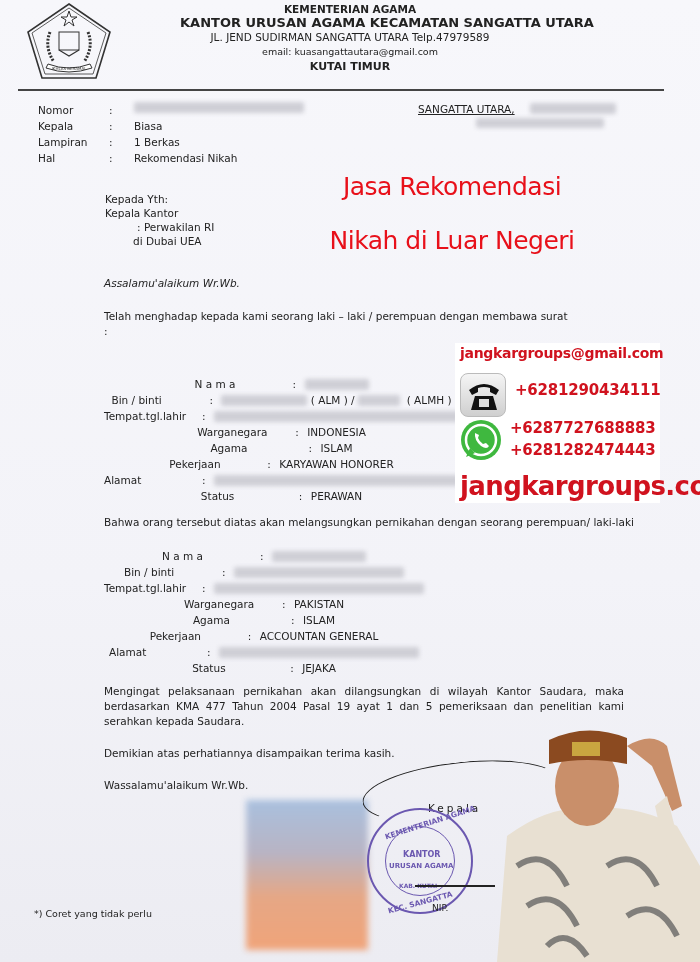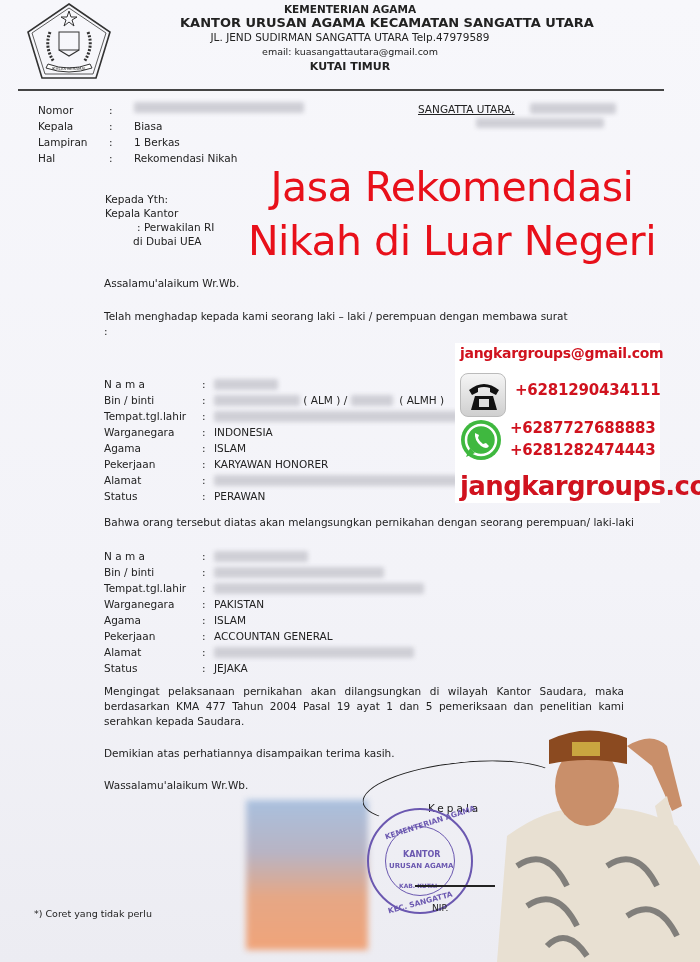--- a/index.html
+++ b/index.html
@@ -32,28 +32,28 @@
     .blur { display: inline-block; background: #cfcfd6; filter: blur(2px); height: 11px; vertical-align: middle; border-radius: 2px; }
 
     .place { position: absolute; left: 418px; top: 103px; font-size: 10.5px; text-decoration: underline; }
     .place-blur1 { position: absolute; left: 530px; top: 103px; width: 86px; height: 11px; }
     .place-blur2 { position: absolute; left: 476px; top: 118px; width: 128px; height: 10px; }
 
     .kepada { position: absolute; left: 105px; top: 192px; font-size: 10.5px; line-height: 14px; }
     .kepada .ind { padding-left: 32px; }
 
     .promo-title { position: absolute; left: 232px; top: 160px; width: 440px; text-align: center;
-      color: #e8101a; font-family: "DejaVu Sans", sans-serif; font-size: 41px; line-height: 54px; letter-spacing: -0.5px; }
+      color: #e8101a; font-family: "DejaVu Sans", sans-serif; font-size: 25px; line-height: 54px; letter-spacing: -0.5px; }
 
     .body-text { position: absolute; left: 104px; font-size: 10.5px; line-height: 15px; color: #222; }
     .p-salam { top: 276px; }
     .p-telah { top: 309px; width: 520px; text-align: justify; }
 
     .fields { position: absolute; left: 104px; font-size: 10.5px; line-height: 16px; }
-    .fields .row { display: flex; height: 16px; align-items: center; }
+    .fields .row { display: flex; height: 16px; align-items: center; justify-content: center; }
     .fields .k { width: 98px; }
     .fields .c { width: 12px; }
 
     .contact-card { position: absolute; left: 455px; top: 343px; width: 205px; height: 160px; background: #fff; }
     .contact-card .email { position: absolute; left: 5px; top: 2px; font-size: 14px; font-weight: bold; color: #d0121e; letter-spacing: -0.3px; white-space: nowrap; }
     .contact-card .tel-icon { position: absolute; left: 5px; top: 30px; width: 46px; height: 44px; border-radius: 8px; background: linear-gradient(#f5f5f5, #cfcfcf); border: 1px solid #bbb; }
     .contact-card .wa-icon { position: absolute; left: 6px; top: 77px; width: 40px; height: 40px; border-radius: 50%; background: #3fb83f; }
     .contact-card .ph { position: absolute; font-size: 15px; font-weight: bold; color: #d0121e; white-space: nowrap; letter-spacing: -0.2px; }
     .contact-card .site { position: absolute; left: 5px; top: 128px; font-size: 26px; font-weight: bold; color: #d0121e; white-space: nowrap; letter-spacing: -0.6px; }
 
@@ -133,21 +133,21 @@
     <div>Kepala Kantor</div>
     <div class="ind">: Perwakilan RI</div>
     <div class="ind" style="padding-left:28px">di Dubai UEA</div>
   </div>
 
   <div class="promo-title">
     <div>Jasa Rekomendasi</div>
     <div>Nikah di Luar Negeri</div>
   </div>
 
-  <div class="body-text p-salam" style="">Assalamu'alaikum Wr.Wb.</div>
+  <div class="body-text p-salam" style="font-style:italic">Assalamu'alaikum Wr.Wb.</div>
 
   <div class="body-text p-telah">
     <div>Telah menghadap kepada kami seorang laki – laki / perempuan dengan membawa surat</div>
     <div>:</div>
   </div>
 
   <div class="fields" style="top:376px">
     <div class="row">
         <span class="k">N a m a</span>
         <span class="c">:</span>

